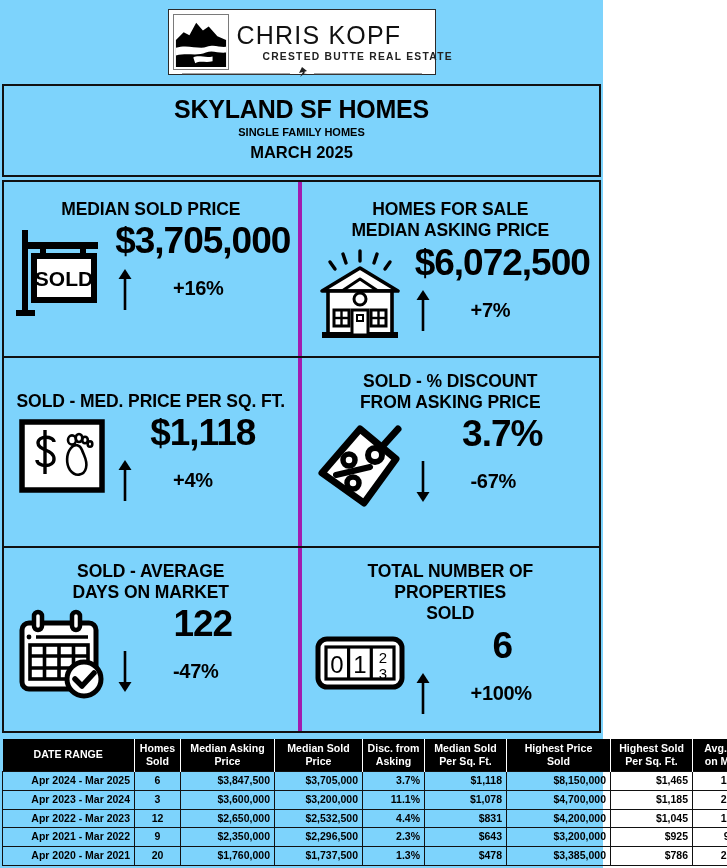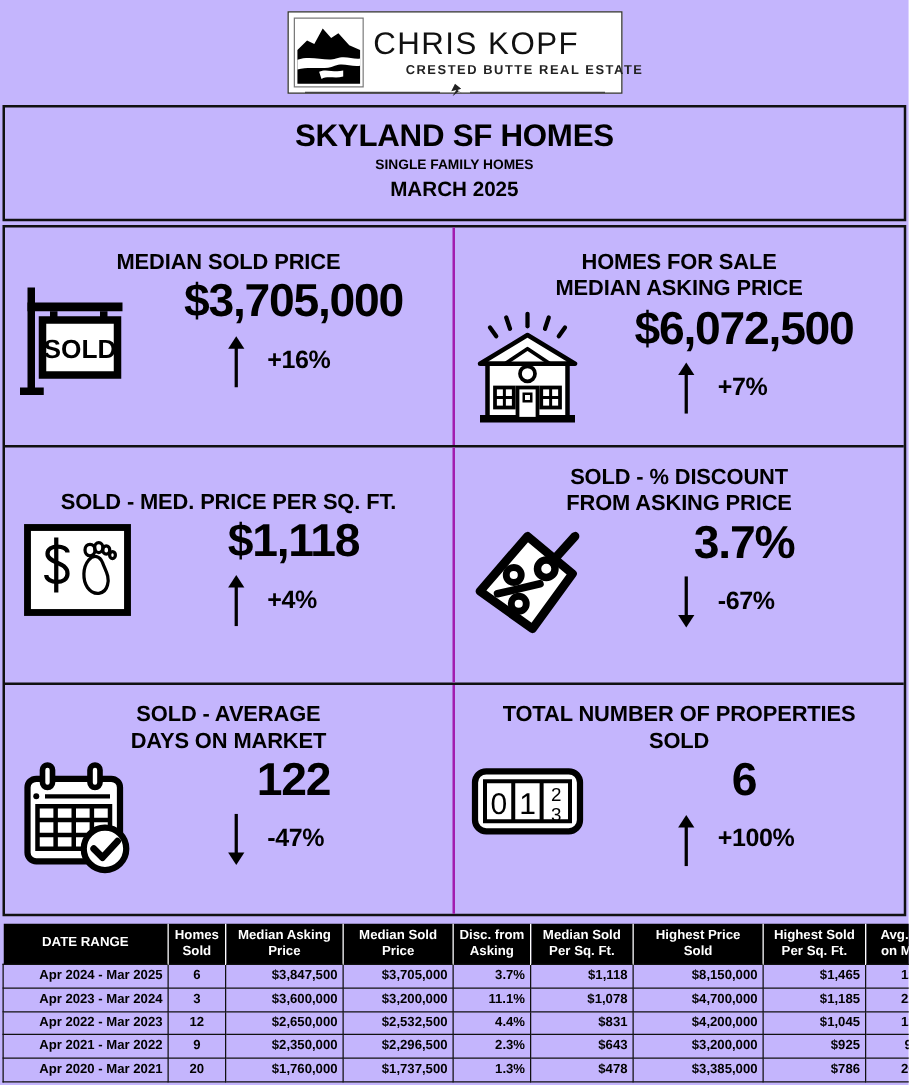--- a/index.html
+++ b/index.html
@@ -4,21 +4,21 @@
 <style>
   * { box-sizing: border-box; margin: 0; padding: 0; }
   html, body {
     width: 727px;
     height: 868px;
     background: #ffffff;
     font-family: "Liberation Sans", sans-serif;
     color: #000000;
     overflow: hidden;
   }
-  .page { width: 727px; height: 868px; position: relative; background:#c4b5fd; }
+  .page { width: 603px; height: 868px; position: relative; background:#7dd3fc; }
 
   
   .logo-band {
     height: 84px;
     display: flex;
     align-items: center;
     justify-content: center;
     position: relative;
   }
   .logo-box {
@@ -100,21 +100,21 @@
     border-bottom: 2px solid #111;
   }
   .metric-row:last-child { border-bottom: none; }
   .metric-cell {
     width: 50%;
     position: relative;
     padding: 7px 6px 6px;
     display: flex;
     flex-direction: column;
   }
-  .metric-cell.left { border-right: 2px solid #a21caf; }
+  .metric-cell.left { border-right: 4px solid #a21caf; }
   .m-label {
     text-align: center;
     font-weight: 700;
     font-size: 17.5px;
     line-height: 1.22;
     letter-spacing: -0.1px;
     padding: 0 4px;
   }
   .m-body {
     flex: 1;
@@ -141,24 +141,23 @@
     font-size: 37px;
     font-weight: 700;
     letter-spacing: -1px;
     line-height: 1.12;
     white-space: nowrap;
     text-align: center;
   }
   .m-change-row {
     display: flex;
     align-items: center;
-    justify-content: center;
     width: 100%;
     margin-top: 6px;
-    gap: 14px;
+    gap: 37px;
   }
   .m-arrow {
     width: 22px;
     flex: 0 0 22px;
     display: flex;
     justify-content: center;
   }
   .m-change {
     font-size: 20px;
     font-weight: 700;

